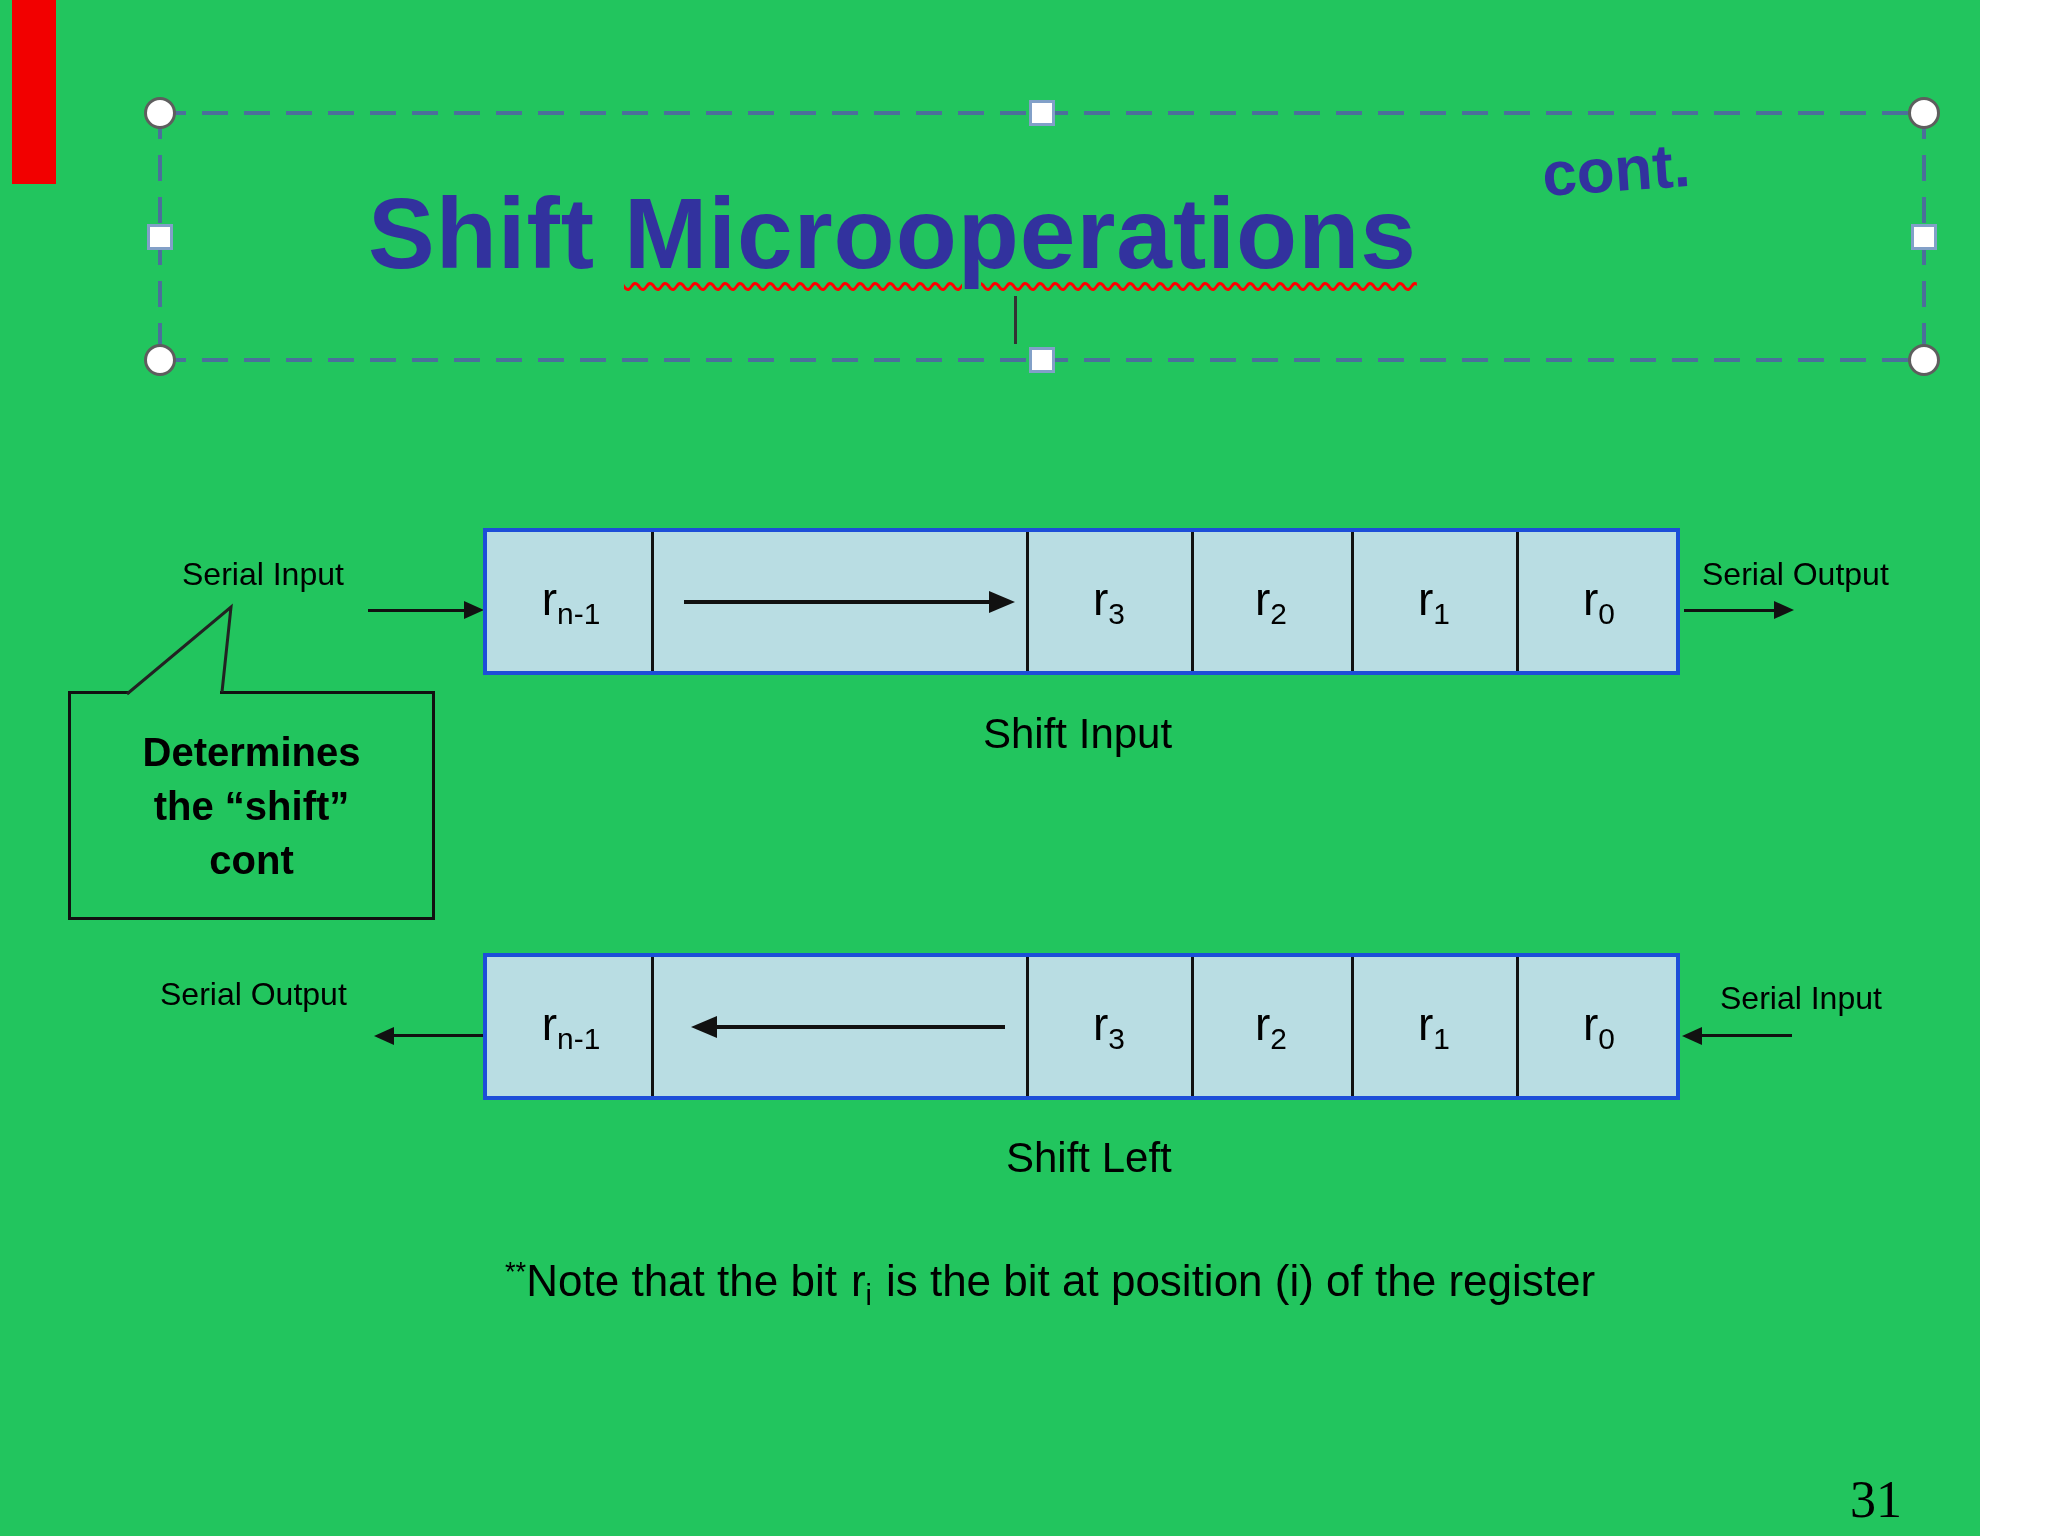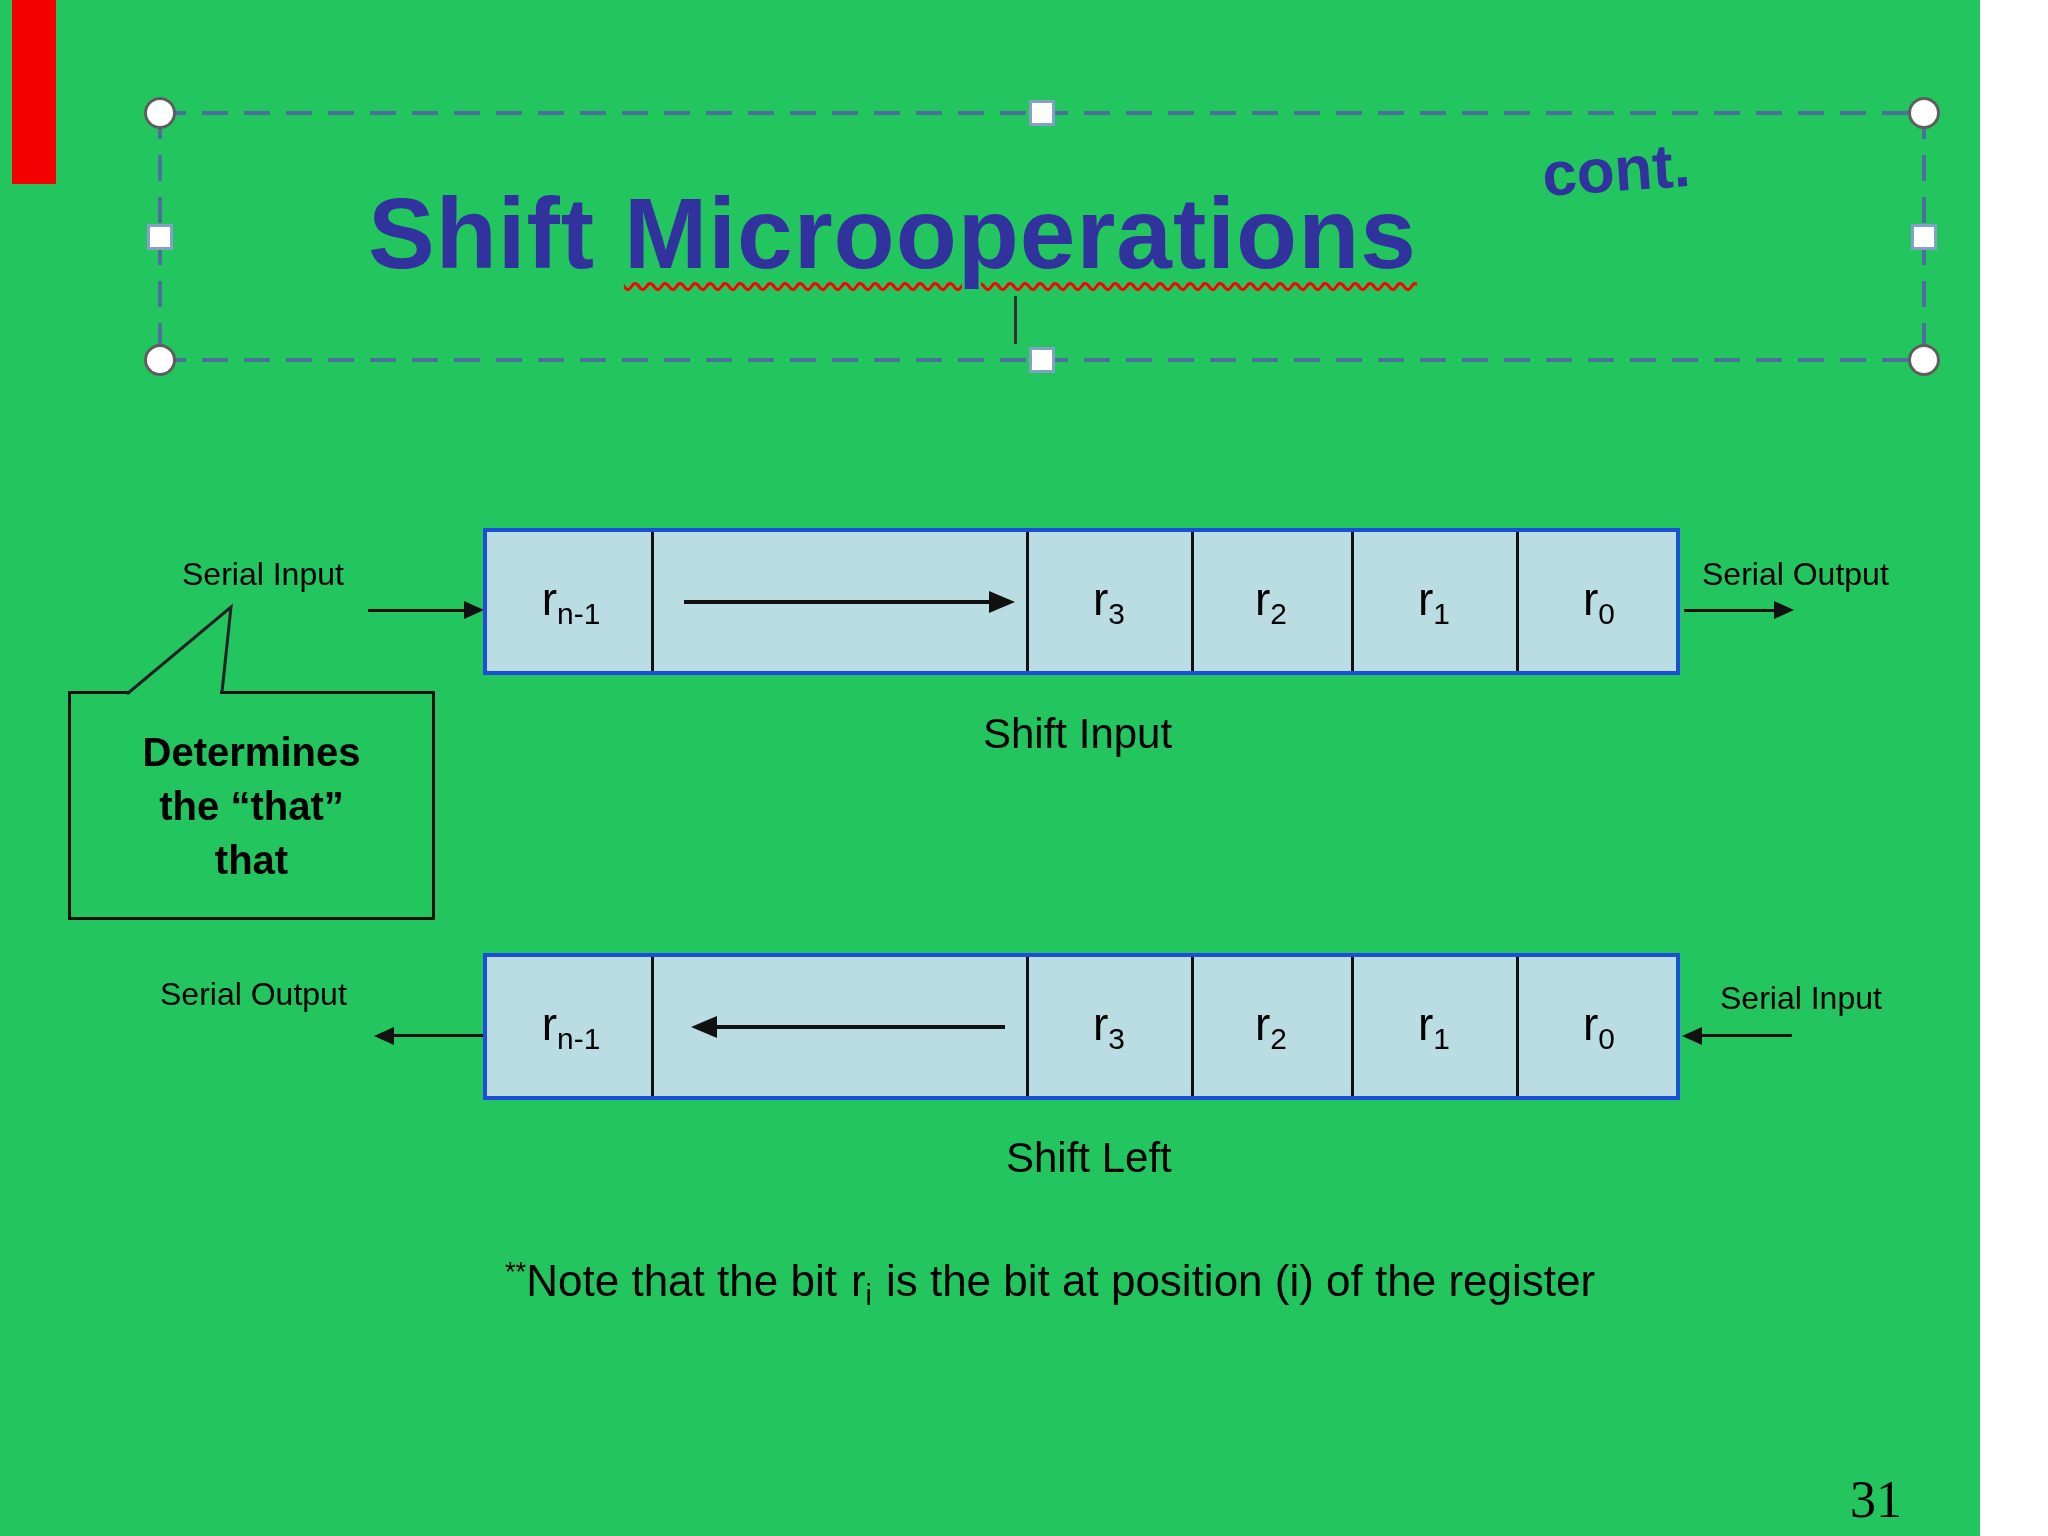--- a/index.html
+++ b/index.html
@@ -114,22 +114,22 @@
   </div>
 
   <div class="abs hline" style="left:1684px;top:609px;width:92px;"></div>
   <div class="abs head-r" style="left:1774px;top:601px;"></div>
   <div class="abs dlabel" style="left:1702px;top:556px;">Serial Output</div>
 
   <div class="abs caption" style="left:983px;top:710px;">Shift Input</div>
 
   <div class="abs callout">
     <span>Determines</span>
-    <span>the “that”</span>
-    <span>that</span>
+    <span>the “shift”</span>
+    <span>cont</span>
   </div>
   <div class="abs callout-topseg" style="left:68px;top:691px;width:62px;"></div>
   <div class="abs callout-topseg" style="left:220px;top:691px;width:215px;"></div>
   <svg class="abs" style="left:58px;top:592px;" width="200" height="105">
     <polyline points="69,102 173,15 164,100" fill="none" stroke="#222" stroke-width="3"></polyline>
   </svg>
 
   <div class="abs dlabel" style="left:160px;top:976px;">Serial Output</div>
   <div class="abs head-l" style="left:374px;top:1027px;"></div>
   <div class="abs hline" style="left:392px;top:1034px;width:93px;"></div>

